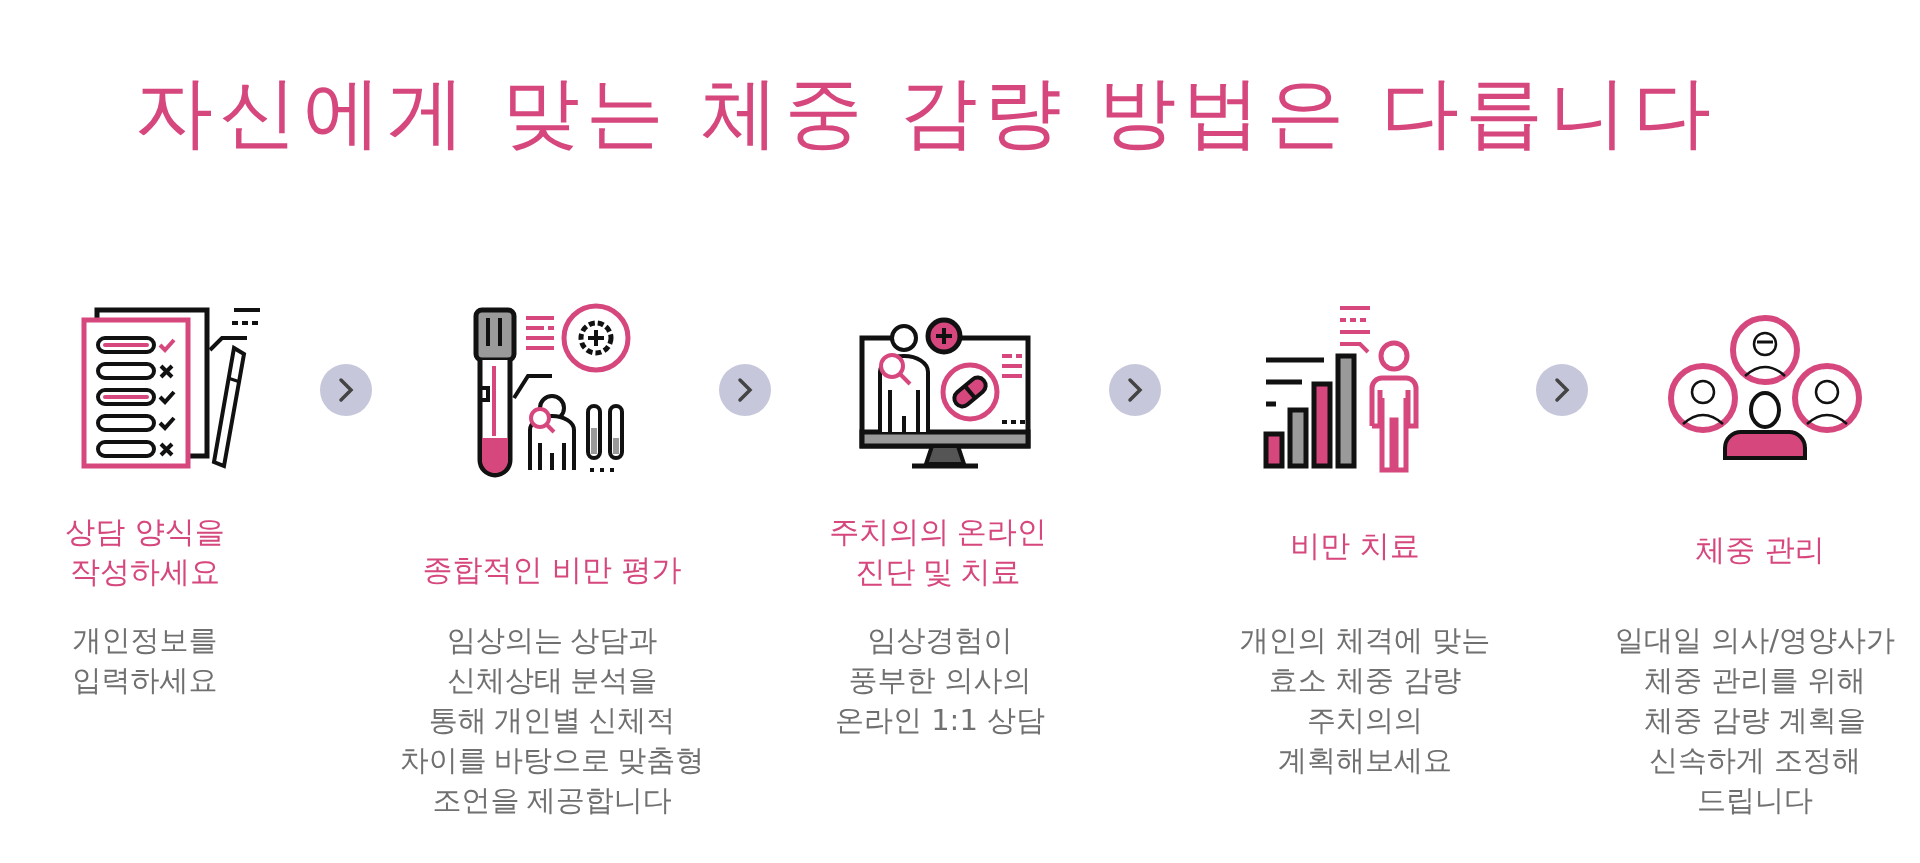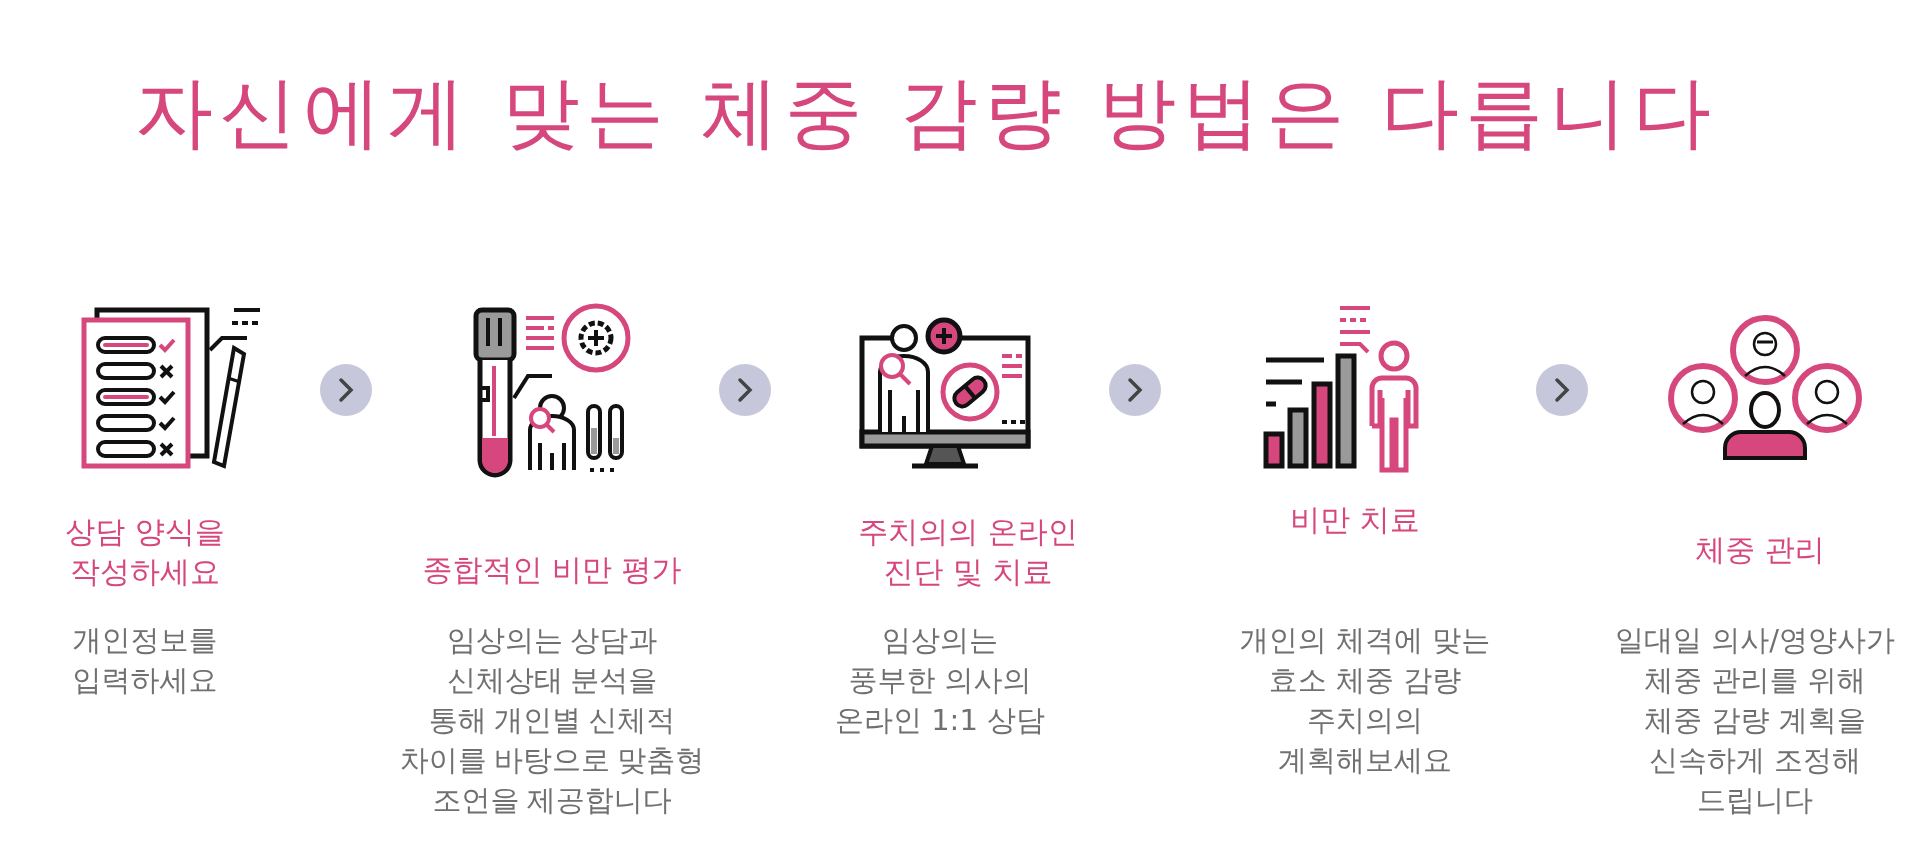--- a/index.html
+++ b/index.html
@@ -180,23 +180,23 @@
       <circle cx="118" cy="94" r="27" fill="#fff" stroke="#d6477d" stroke-width="5"></circle>
       <g transform="rotate(-40 118 94)">
         <rect x="100" y="86" width="36" height="16" rx="8" fill="#d6477d" stroke="#111" stroke-width="4"></rect>
         <line x1="118" y1="86" x2="118" y2="102" stroke="#111" stroke-width="4"></line>
       </g>
 
       <path d="M150,58 h10 M164,58 h6 M150,68 h20 M150,78 h20" stroke="#d6477d" stroke-width="4"></path>
       <path d="M150,124 h5 M159,124 h5 M168,124 h5" stroke="#111" stroke-width="4"></path>
     </svg>
   </div>
-  <div class="heading" style="left:788px; top:512px;">주치의의 온라인
+  <div class="heading" style="left:758px; top:512px;font-family:Liberation Serif, serif;">주치의의 온라인
 진단 및 치료</div>
-  <div class="body-text" style="left:760px; top:620px;">임상의는
+  <div class="body-text" style="left:760px; top:620px;">임상경험이
 풍부한 의사의
 온라인 1:1 상담</div>
 </div>
 
 <div class="arrow" style="left:1109px;">
   <svg viewBox="0 0 52 52">
     <polyline points="21,16 31,26 21,36" fill="none" stroke="#444" stroke-width="3.5" stroke-linecap="round"></polyline>
   </svg>
 </div>
 
@@ -211,21 +211,21 @@
       <rect x="62" y="86" width="16" height="82" fill="#d6477d" stroke="#111" stroke-width="5"></rect>
       <rect x="86" y="58" width="16" height="110" fill="#9a9a9a" stroke="#111" stroke-width="5"></rect>
 
       <path d="M88,10 h30 M88,22 h6 M98,22 h6 M108,22 h6 M88,34 h30 M88,46 h20 l8,8" fill="none" stroke="#d6477d" stroke-width="4"></path>
 
       <circle cx="142" cy="58" r="13" fill="#fff" stroke="#d6477d" stroke-width="5"></circle>
       <path d="M120,128 v-38 a10,10 0 0 1 10,-10 h24 a10,10 0 0 1 10,10 v38 h-8 v-36 M128,92 v36 h-8" fill="none" stroke="#d6477d" stroke-width="5"></path>
       <path d="M130,100 v72 h10 v-50 h4 v50 h10 v-72" fill="none" stroke="#d6477d" stroke-width="5"></path>
     </svg>
   </div>
-  <div class="heading" style="left:1175px; top:500px;">비만 치료</div>
+  <div class="heading" style="left:1175px; top:526px;">비만 치료</div>
   <div class="body-text" style="left:1185px; top:620px;">개인의 체격에 맞는
 효소 체중 감량
 주치의의
 계획해보세요</div>
 </div>
 
 <div class="arrow" style="left:1536px;">
   <svg viewBox="0 0 52 52">
     <polyline points="21,16 31,26 21,36" fill="none" stroke="#444" stroke-width="3.5" stroke-linecap="round"></polyline>
   </svg>

